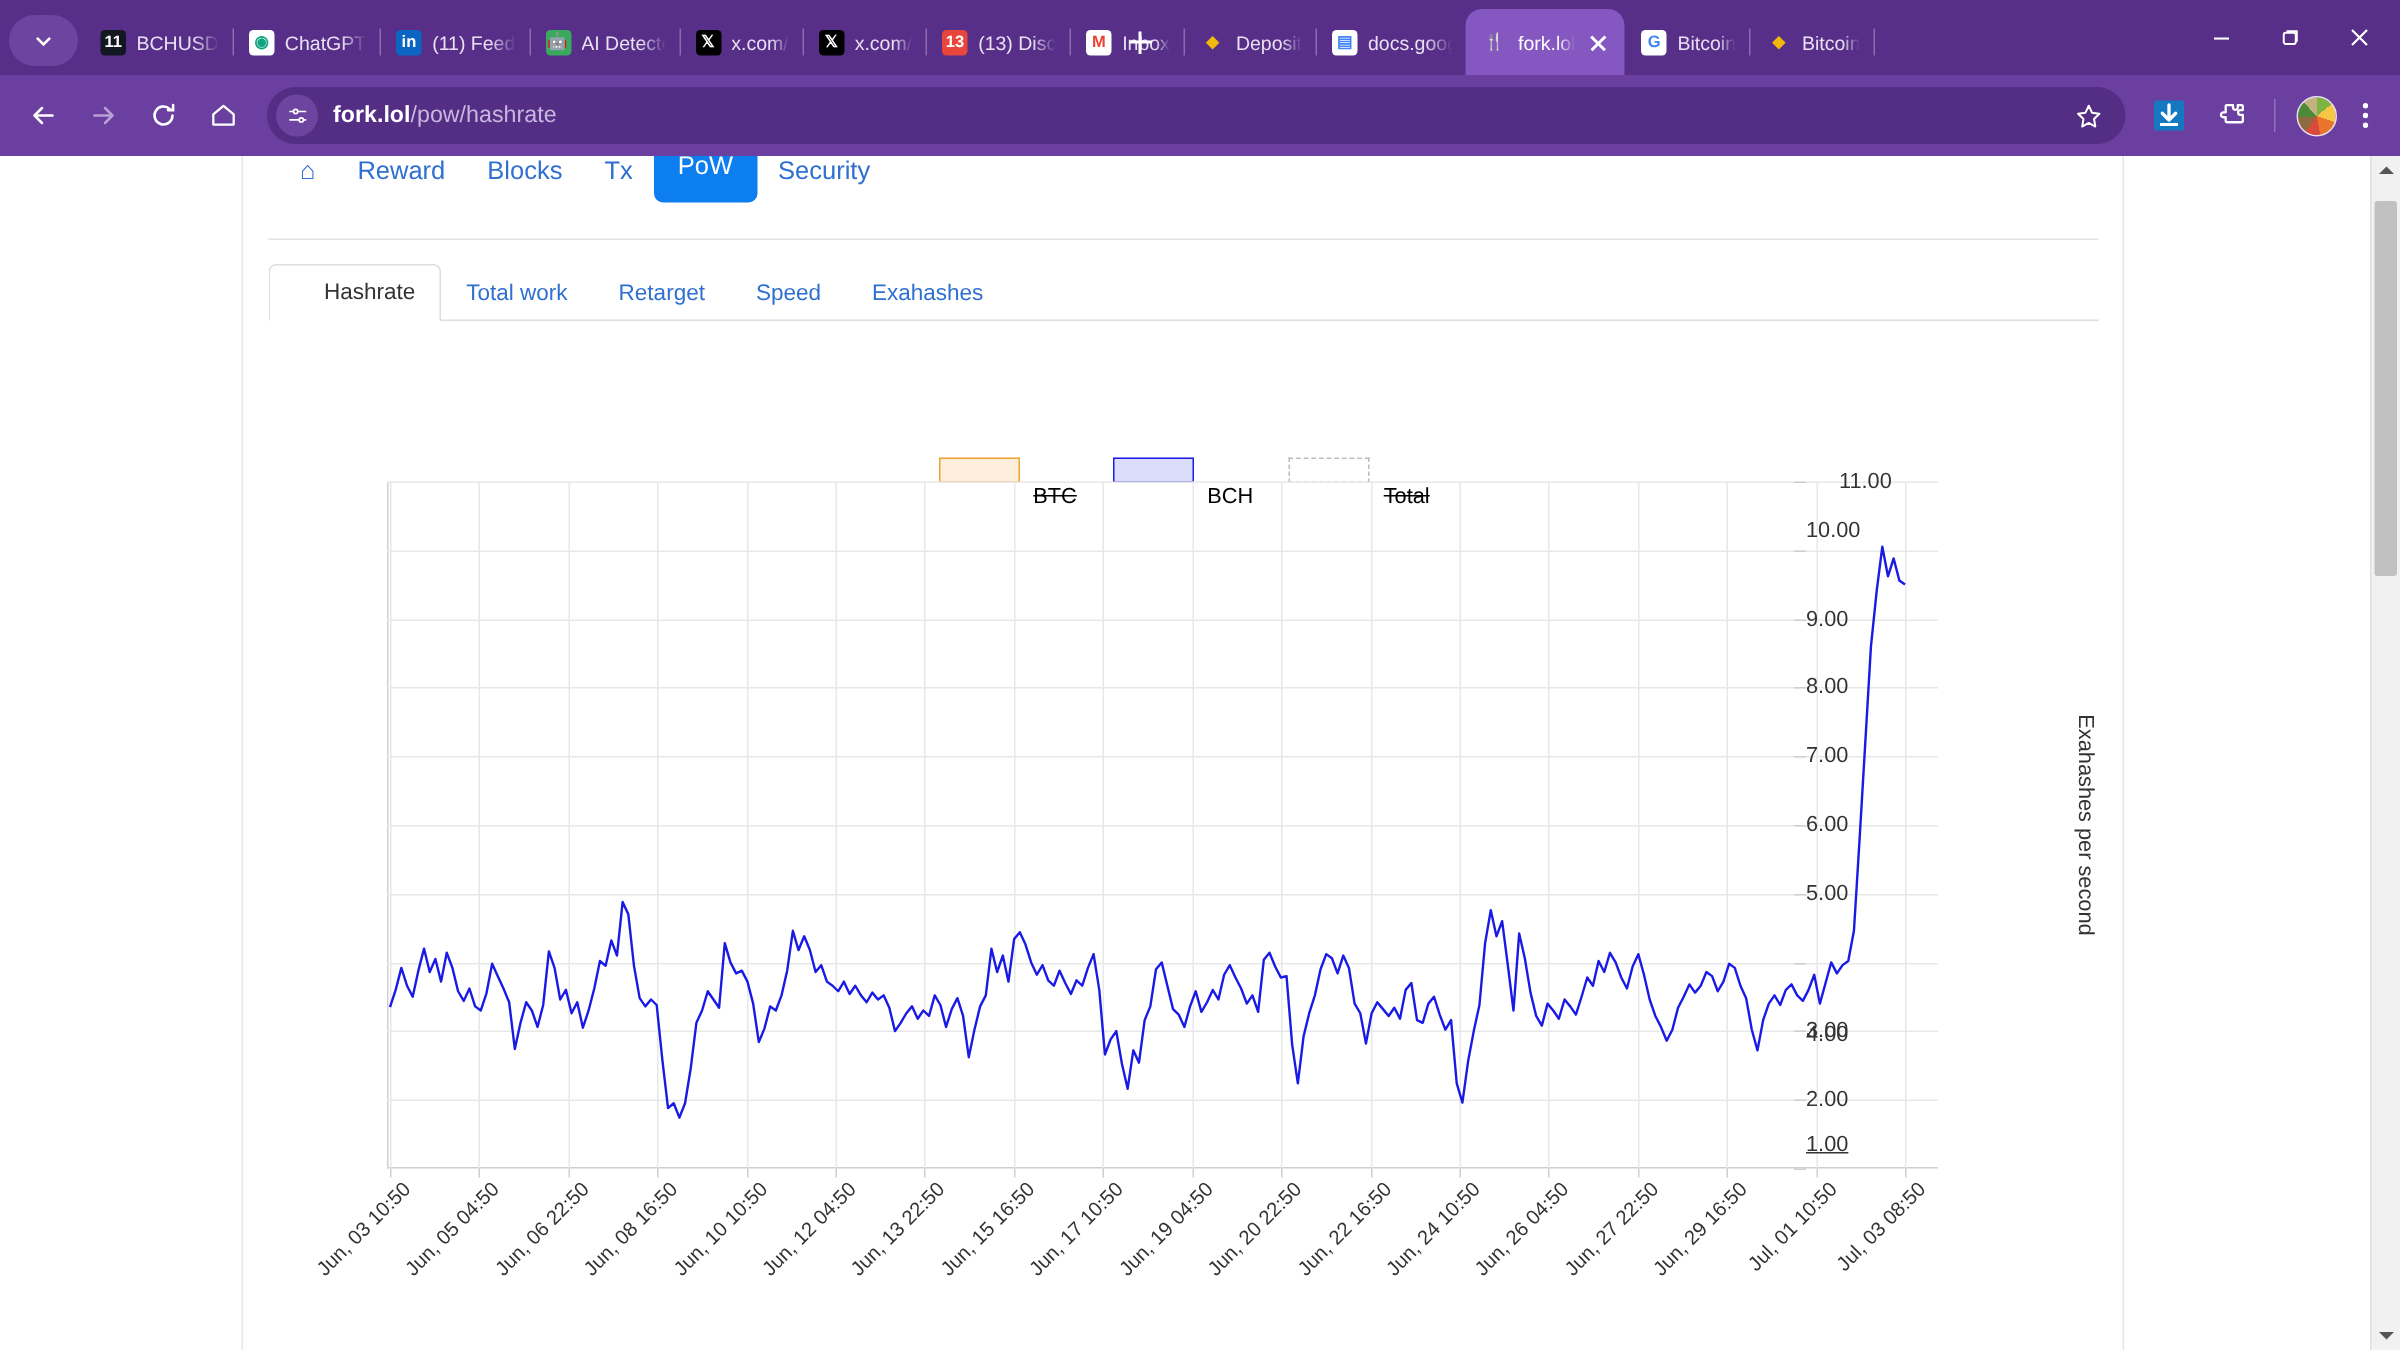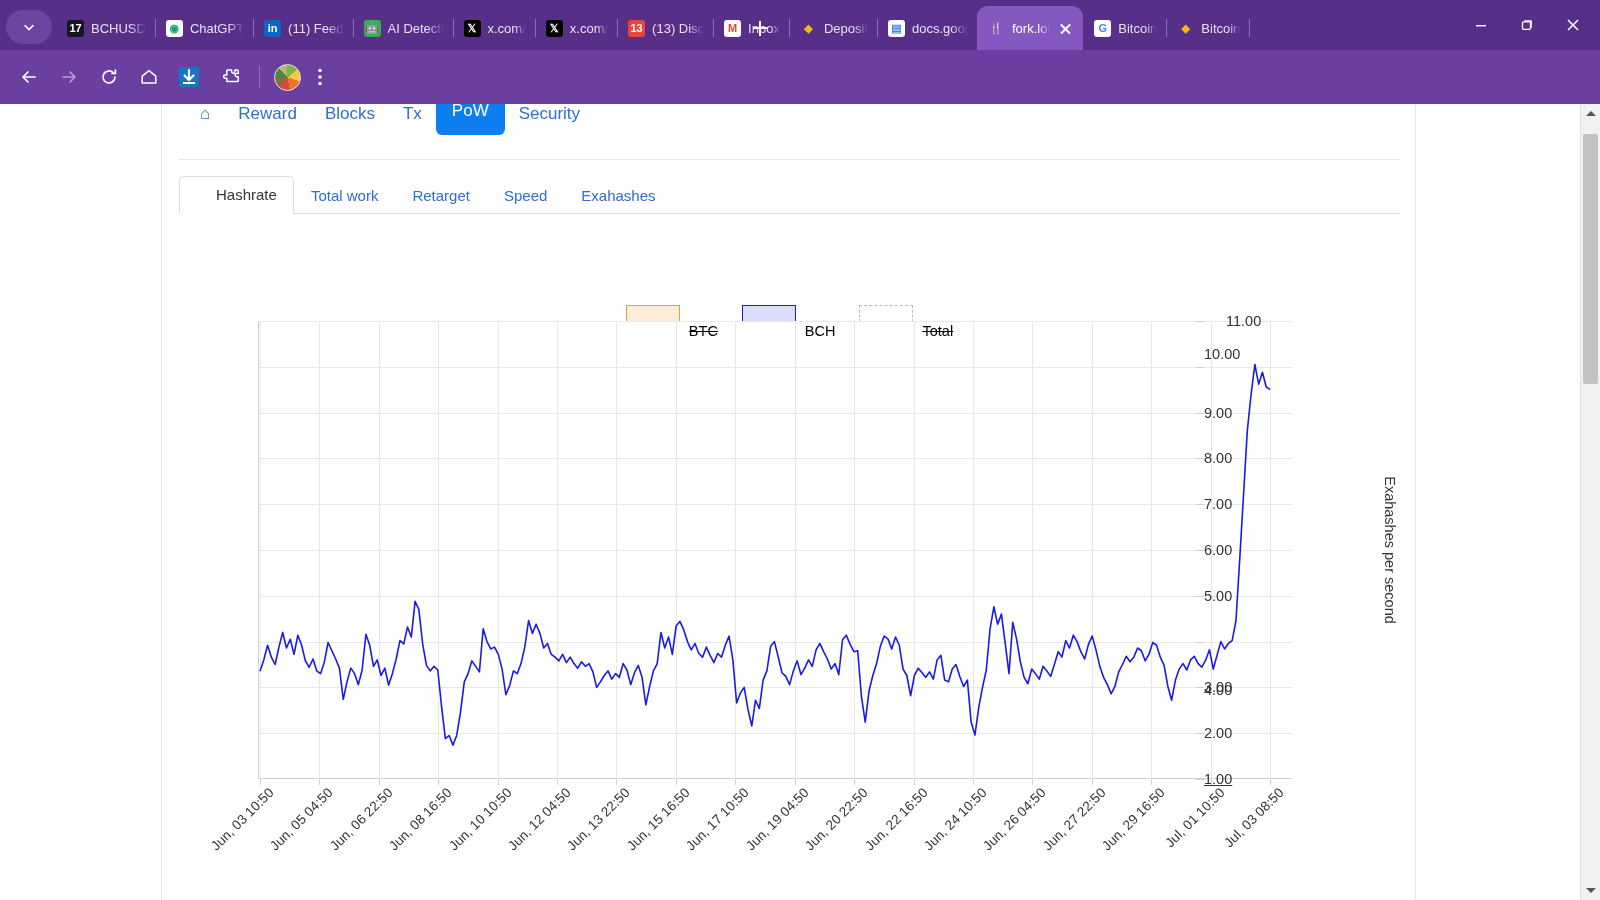--- a/index.html
+++ b/index.html
@@ -223,21 +223,21 @@
 <div id="browser">
 
   <div class="tabstrip">
     <div class="tablist-btn">
       <svg viewBox="0 0 16 16" fill="none" stroke="#fff" stroke-width="2">
           <path d="M3 6l5 5 5-5"></path>
         </svg>
     </div>
     <div class="tabstrip-inner" id="tabstrip-inner">
         <div class="tab">
-          <div class="favicon" style="background: rgb(19, 23, 34); color: rgb(255, 255, 255);">17</div>
+          <div class="favicon" style="background: rgb(19, 23, 34); color: rgb(255, 255, 255);">11</div>
           <span class="tab-title">BCHUSD</span>
           <div class="sep"></div>
         </div>
         <div class="tab">
           <div class="favicon" style="background: rgb(255, 255, 255); color: rgb(16, 163, 127);">◉</div>
           <span class="tab-title">ChatGPT</span>
           <div class="sep"></div>
         </div>
         <div class="tab">
           <div class="favicon" style="background: rgb(10, 102, 194); color: rgb(255, 255, 255);">in</div>
@@ -332,20 +332,38 @@
           <path d="M16 10a6 6 0 1 1-1.8-4.3"></path>
           <path d="M16.4 3v3.4h-3.4"></path>
         </svg>
     </div>
     <div class="tbtn">
       <svg width="20" height="20" viewBox="0 0 20 20" fill="none" stroke="currentColor" stroke-width="1.5" stroke-linejoin="round">
           <path d="M3.2 9.2L10 3.6l6.8 5.6V16H3.2z"></path>
         </svg>
     </div>
 
+    <div class="omnibox">
+      <div class="omni-icon">
+        <svg width="15" height="15" viewBox="0 0 16 16" fill="none" stroke="#fff" stroke-width="1.2">
+          <path d="M2 4.6h3M8 4.6h6M2 10.6h7M12 10.6h2"></path>
+          <circle cx="6.5" cy="4.6" r="1.5"></circle>
+            <circle cx="10.5" cy="10.6" r="1.5"></circle>
+        </svg>
+      </div>
+      <div class="omni-url">
+        <b>fork.lol</b><span>/pow/hashrate</span>
+      </div>
+      <div style="flex:1"></div>
+      <div class="tbtn" style="width:30px;height:30px">
+        <svg width="19" height="19" viewBox="0 0 20 20" fill="none" stroke="#fff" stroke-width="1.4" stroke-linejoin="round">
+            <path d="M10 2.6l2.3 4.9 5.2.7-3.8 3.7.9 5.3-4.6-2.5-4.6 2.5.9-5.3L2.5 8.2l5.2-.7z"></path>
+          </svg>
+      </div>
+    </div>
 
     <div class="toolbar-right">
       <div class="tbtn">
         <svg width="24" height="24" viewBox="0 0 24 24">
           <rect x="2" y="2" width="20" height="20" rx="1.5" fill="#1678c2"></rect>
           <path d="M12 5v9M7.5 10.5L12 15l4.5-4.5" stroke="#fff" stroke-width="2.2" fill="none" stroke-linecap="round" stroke-linejoin="round"></path>
           <rect x="6" y="17" width="12" height="2" fill="#fff"></rect>
         </svg>
       </div>
       <div class="tbtn">
@@ -454,21 +472,21 @@
               <div class="ytick" style="top: 271px;">6.00</div>
               <div class="ytick-mark" style="top: 316.8px;"></div>
               <div class="ytick" style="top: 316.8px;">5.00</div>
               <div class="ytick-mark" style="top: 362.6px;"></div>
               <div class="ytick" style="top: 362.6px; margin-top: 48px;">4.00</div>
               <div class="ytick-mark" style="top: 408.4px;"></div>
               <div class="ytick" style="top: 408.4px;">3.00</div>
               <div class="ytick-mark" style="top: 454.2px;"></div>
               <div class="ytick" style="top: 454.2px;">2.00</div>
               <div class="ytick-mark" style="top: 500px;"></div>
-              <div class="ytick" style="top: 500px; text-decoration: underline;">1.00</div>
+              <div class="ytick" style="top: 484px; text-decoration: underline;">1.00</div>
             </div>
           <div id="xticks">
               <div class="xtick-mark" style="left: 98px;"></div>
               <div class="xtick" style="left: 104px;">Jun, 03 10:50</div>
               <div class="xtick-mark" style="left: 157.412px;"></div>
               <div class="xtick" style="left: 163.412px;">Jun, 05 04:50</div>
               <div class="xtick-mark" style="left: 216.824px;"></div>
               <div class="xtick" style="left: 222.824px;">Jun, 06 22:50</div>
               <div class="xtick-mark" style="left: 276.235px;"></div>
               <div class="xtick" style="left: 282.235px;">Jun, 08 16:50</div>

